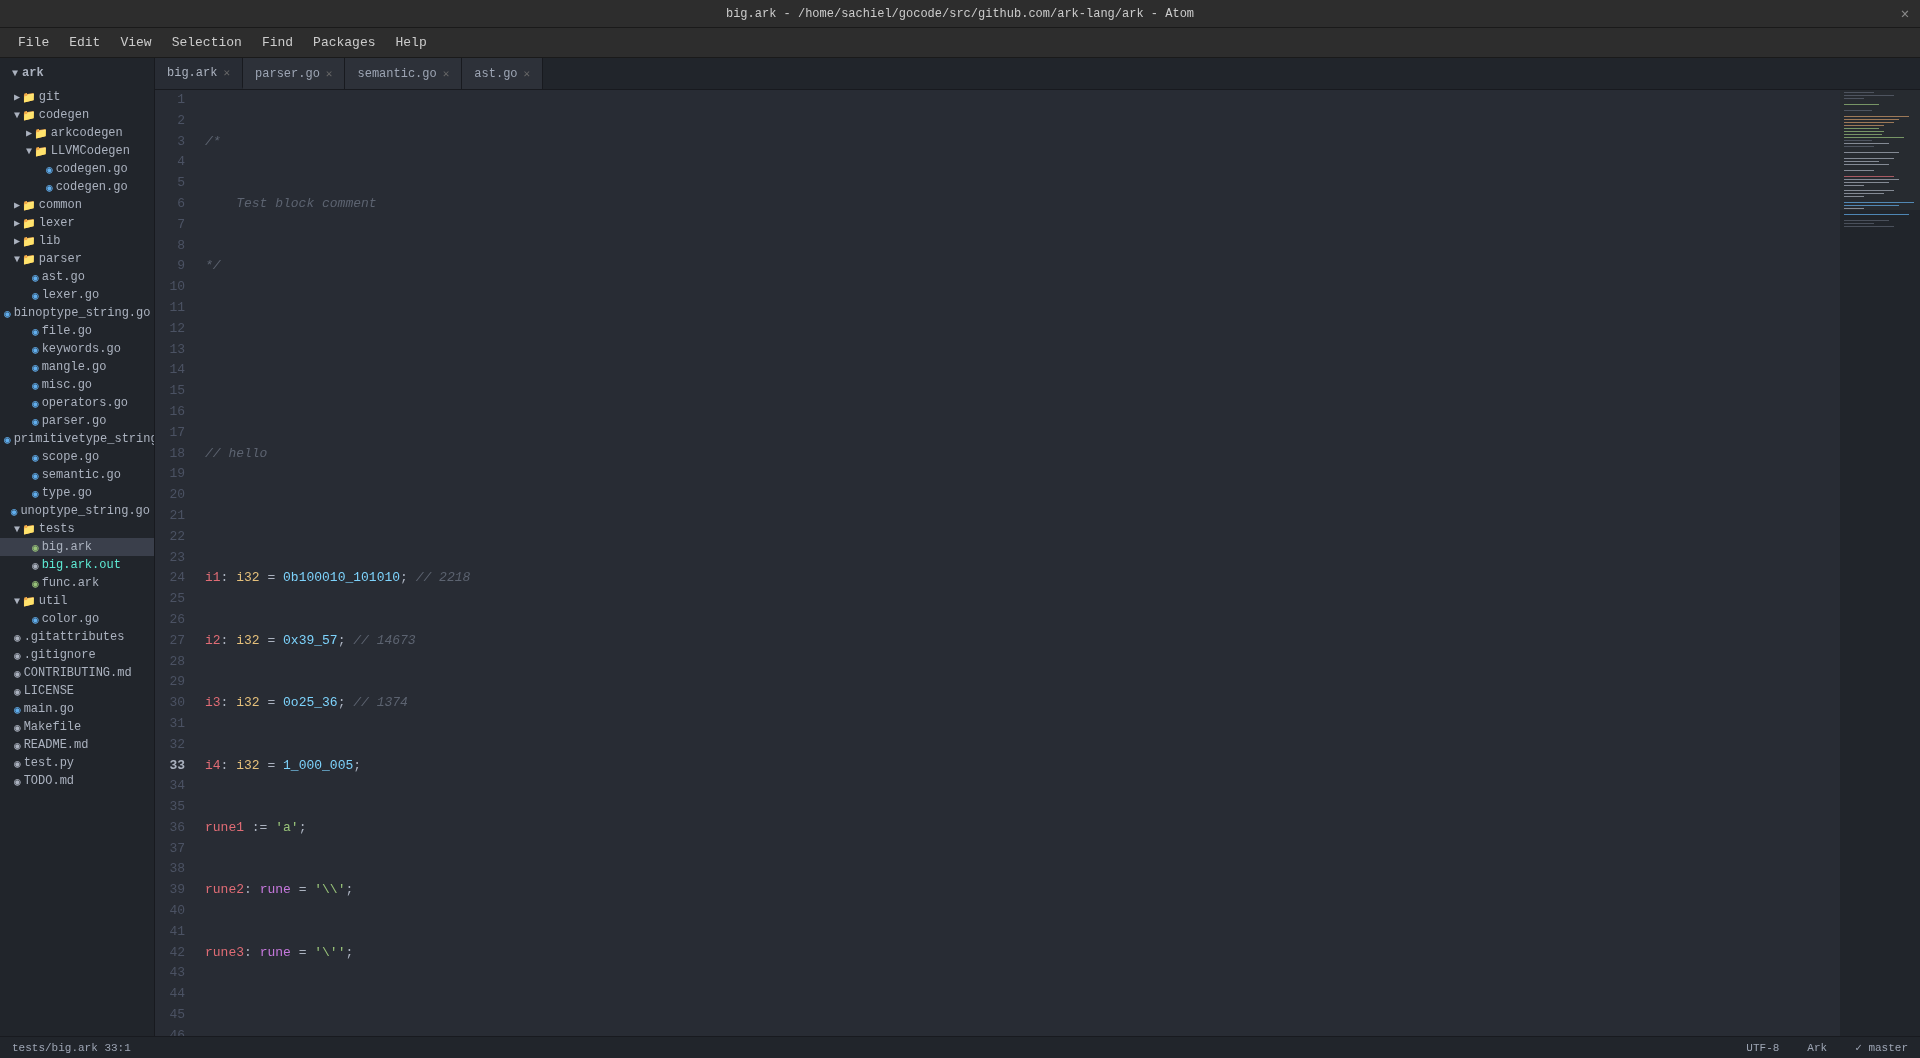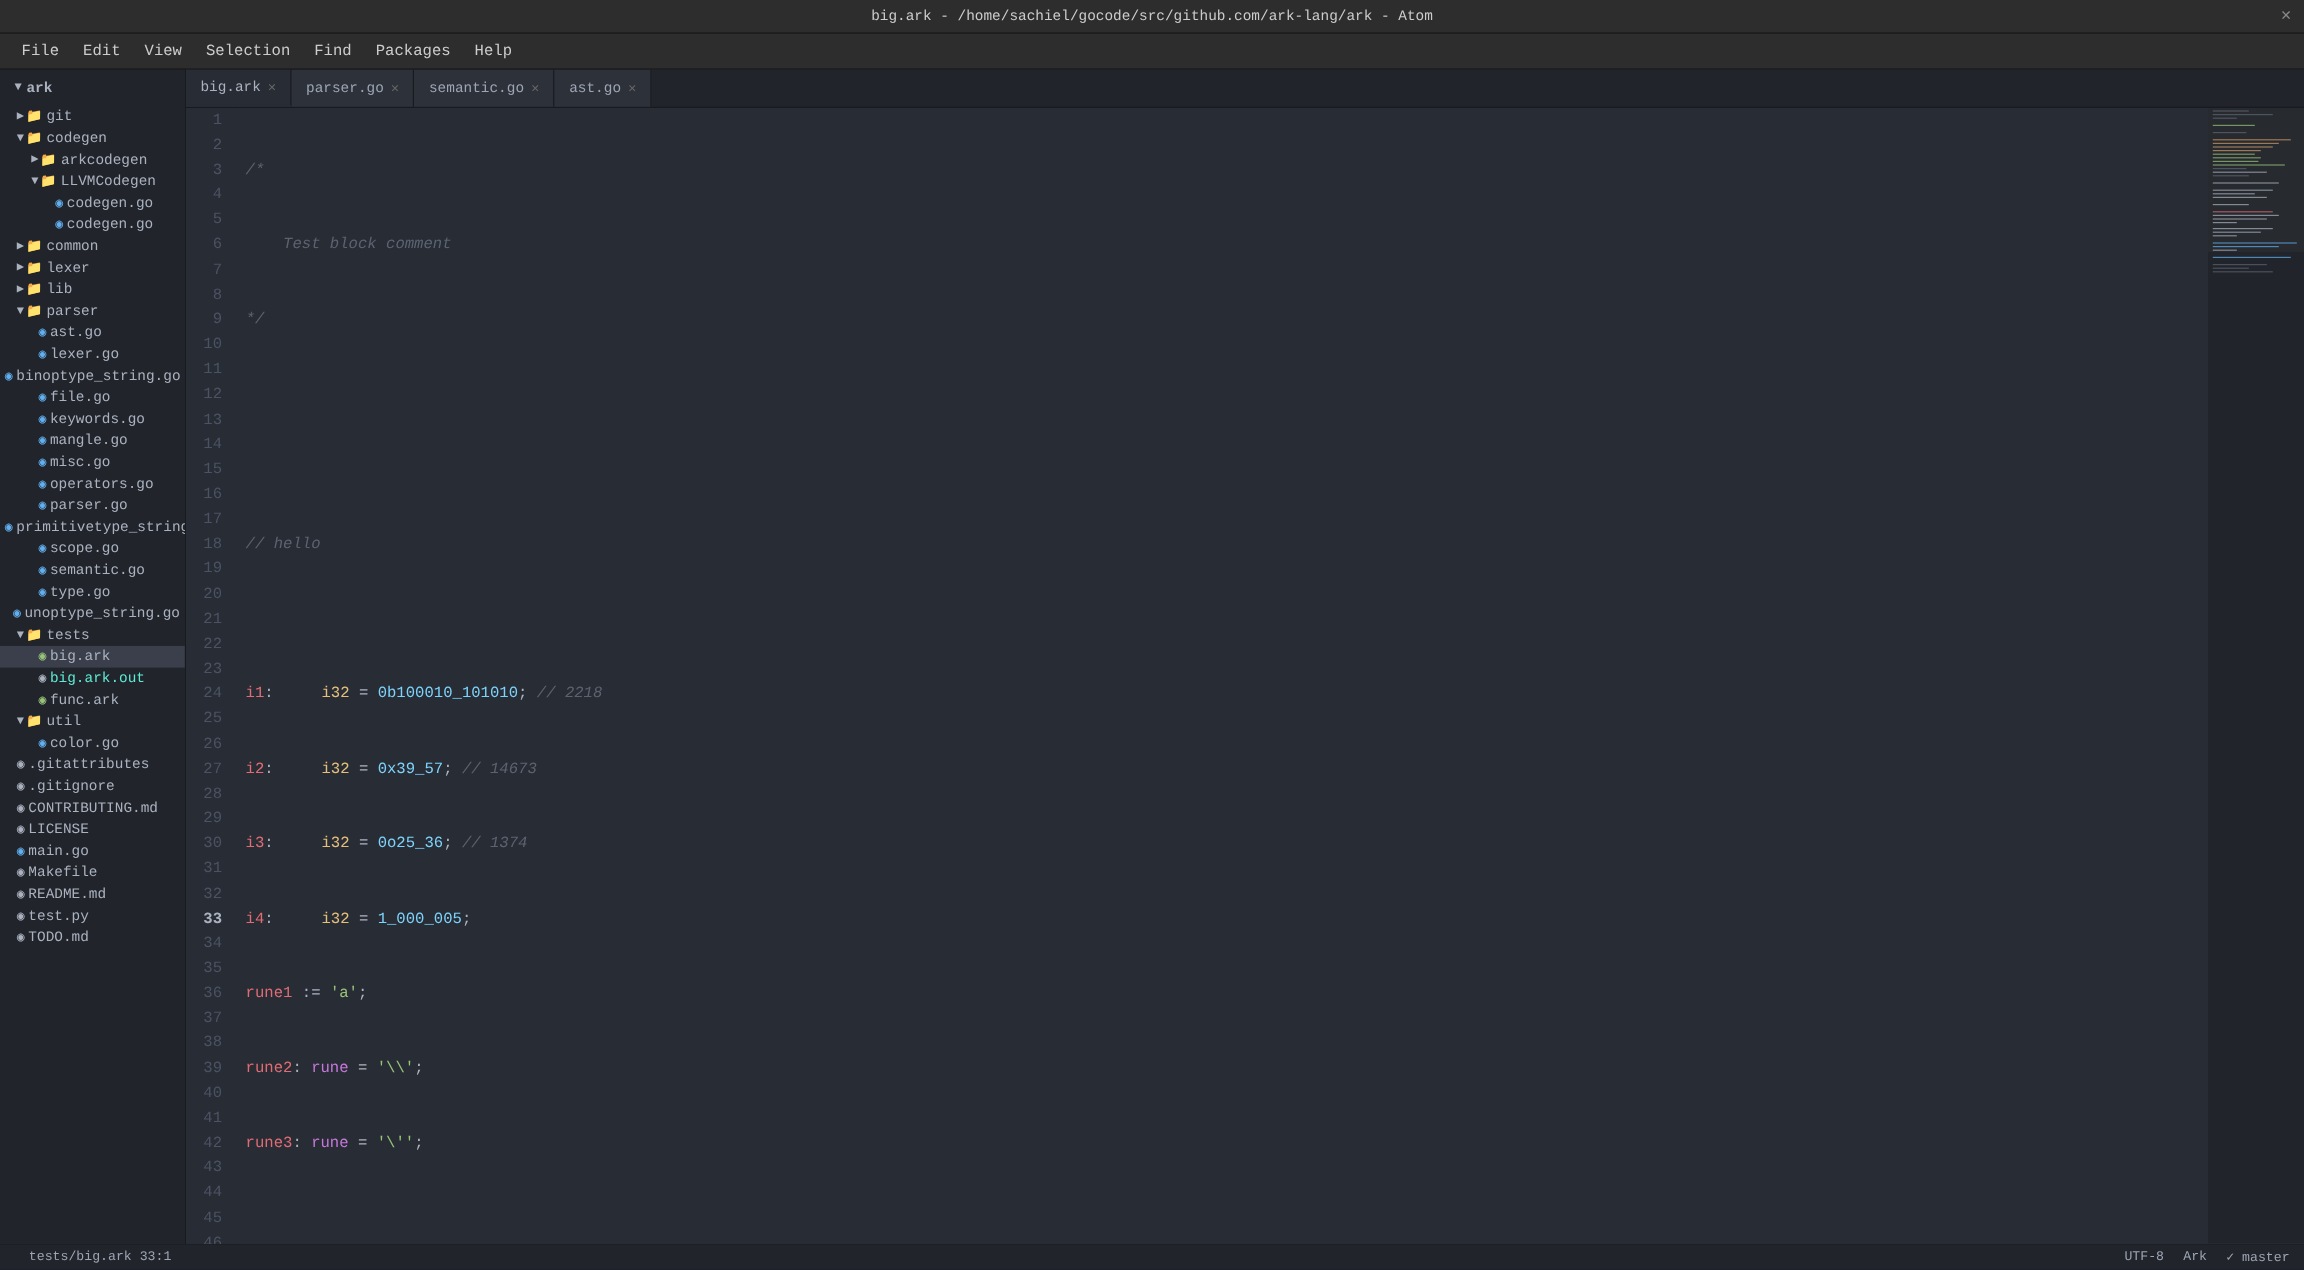--- a/index.html
+++ b/index.html
@@ -190,21 +190,21 @@
     }
     .code-line {
       display: block;
       height: 20.8px;
       line-height: 20.8px;
     }
 
     
     .c-comment { color: #5c6370; font-style: italic; }
     .c-keyword { color: #c678dd; }
-    .c-type { color: #e5c07b; margin-left: 32px; }
+    .c-type { color: #e5c07b; }
     .c-number { color: #7dd3fc; }
     .c-string { color: #98c379; }
     .c-var { color: #e06c75; }
     .c-normal { color: #abb2bf; }
 
     
     .minimap {
       width: 80px;
       background: #21252b;
       flex-shrink: 0;
@@ -218,22 +218,22 @@
       background: #21252b;
       border-top: 1px solid #181a1f;
       display: flex;
       align-items: center;
       padding: 0 12px;
       font-size: 11px;
       color: #9da5b4;
       justify-content: space-between;
       flex-shrink: 0;
     }
-    .status-left { display: flex; align-items: flex-start; gap: 16px; margin-left: 12px; }
-    .status-right { display: flex; align-items: center; gap: 16px; }
+    .status-left { display: flex; align-items: flex-start; gap: 16px; }
+    .status-right { display: flex; align-items: center; gap: 28px; }
   </style>
 </head>
 <body>
 
 <div class="title-bar">
   <span>big.ark - /home/sachiel/gocode/src/github.com/ark-lang/ark - Atom</span>
   <span class="close-btn">✕</span>
 </div>
 
 <div class="menu-bar">

